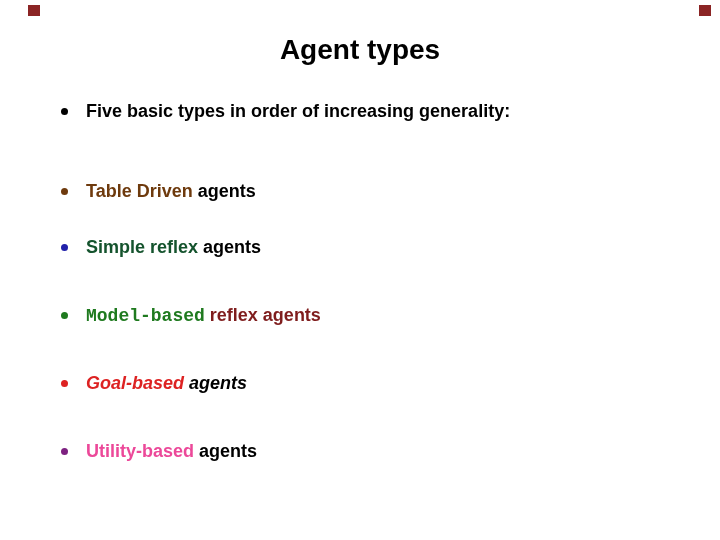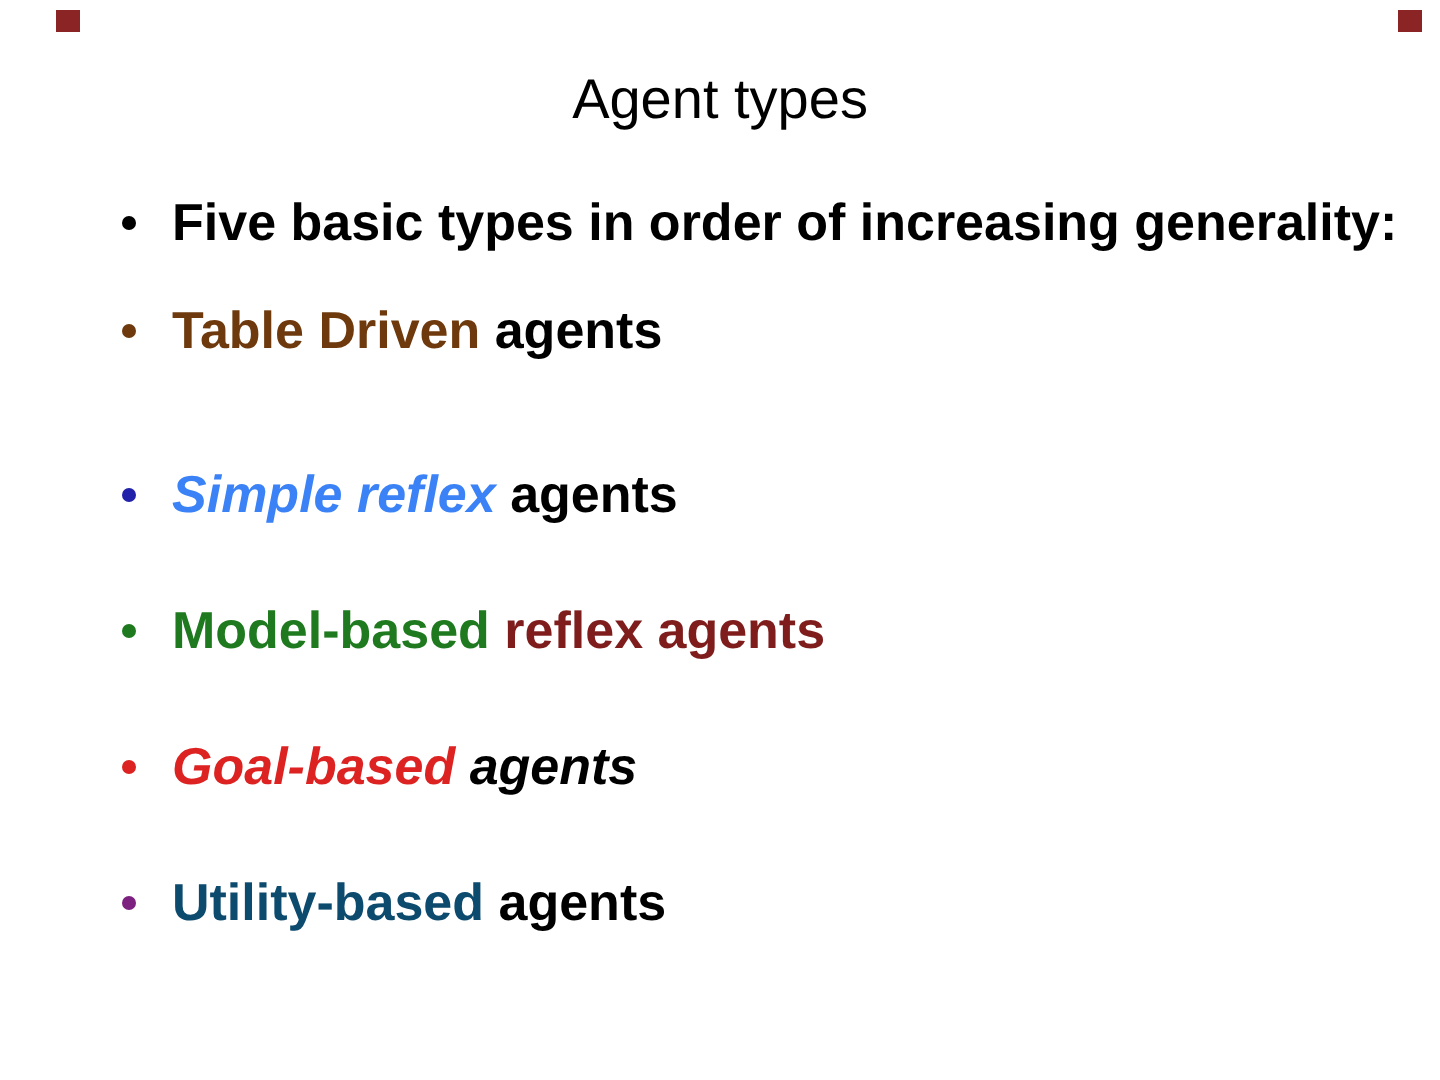--- a/index.html
+++ b/index.html
@@ -23,31 +23,31 @@
   }
   .corner-mark.left  { left: 28px; }
   .corner-mark.right { left: 699px; }
   .slide-title {
     position: absolute;
     top: 34px;
     left: 0;
     width: 720px;
     text-align: center;
     font-size: 28px;
-    font-weight: normal;
+    font-weight: bold;
     color: #000000;
     letter-spacing: 0px;
   }
   .bullet-row {
     position: absolute;
     left: 56px;
     width: 620px;
     padding-left: 30px;
     box-sizing: border-box;
-    font-size: 26px;
+    font-size: 18px;
     font-weight: bold;
     line-height: 34px;
     white-space: nowrap;
   }
   .bullet-dot {
     position: absolute;
     left: 5px;
     top: 14px;
     width: 7px;
     height: 7px;
@@ -62,20 +62,20 @@
 <div class="slide">
 
   <div class="corner-mark left" style="background: rgb(139, 36, 36);"></div>
 
   <div class="corner-mark right" style="background: rgb(139, 36, 36);"></div>
 
   <div class="slide-title">Agent types</div>
 
   <div id="bullet-list">
       <div class="bullet-row" style="top: 94px;"><span class="bullet-dot" style="background: rgb(0, 0, 0);"></span><span class="seg" style="color: rgb(0, 0, 0);">Five basic types in order of increasing generality:</span></div>
-      <div class="bullet-row" style="top: 148px;"><span class="bullet-dot" style="background: rgb(110, 58, 13);"></span><span class="seg" style="color: rgb(110, 58, 13);">Table Driven</span><span class="seg" style="color: rgb(0, 0, 0);"> agents</span></div>
-      <div class="bullet-row" style="top: 230px;"><span class="bullet-dot" style="background: rgb(33, 33, 170);"></span><span class="seg" style="color: #3b82f6; font-style: italic;">Simple reflex</span><span class="seg" style="color: rgb(0, 0, 0);"> agents</span></div>
-      <div class="bullet-row" style="top: 298px;"><span class="bullet-dot" style="background: rgb(31, 122, 31);"></span><span class="seg" style="color: rgb(31, 122, 31);">Model-based</span><span class="seg" style="color: #7f1d1d;"> reflex agents</span></div>
+      <div class="bullet-row" style="top: 174px;"><span class="bullet-dot" style="background: rgb(110, 58, 13);"></span><span class="seg" style="color: rgb(110, 58, 13);">Table Driven</span><span class="seg" style="color: rgb(0, 0, 0);"> agents</span></div>
+      <div class="bullet-row" style="top: 230px;"><span class="bullet-dot" style="background: rgb(33, 33, 170);"></span><span class="seg" style="color: #14532d;">Simple reflex</span><span class="seg" style="color: rgb(0, 0, 0);"> agents</span></div>
+      <div class="bullet-row" style="top: 298px;"><span class="bullet-dot" style="background: rgb(31, 122, 31);"></span><span class="seg" style="color: rgb(31, 122, 31); font-family: Liberation Mono, monospace;">Model-based</span><span class="seg" style="color: #7f1d1d;"> reflex agents</span></div>
       <div class="bullet-row" style="top: 366px; font-style: italic;"><span class="bullet-dot" style="background: rgb(221, 34, 34);"></span><span class="seg" style="color: rgb(221, 34, 34);">Goal-based</span><span class="seg" style="color: rgb(0, 0, 0);"> agents</span></div>
-      <div class="bullet-row" style="top: 434px;"><span class="bullet-dot" style="background: rgb(125, 33, 128);"></span><span class="seg" style="color: #0c4a6e;">Utility-based</span><span class="seg" style="color: rgb(0, 0, 0);"> agents</span></div>
+      <div class="bullet-row" style="top: 434px;"><span class="bullet-dot" style="background: rgb(125, 33, 128);"></span><span class="seg" style="color: #ec4899;">Utility-based</span><span class="seg" style="color: rgb(0, 0, 0);"> agents</span></div>
     </div>
 
 </div>
 
 </body></html>

